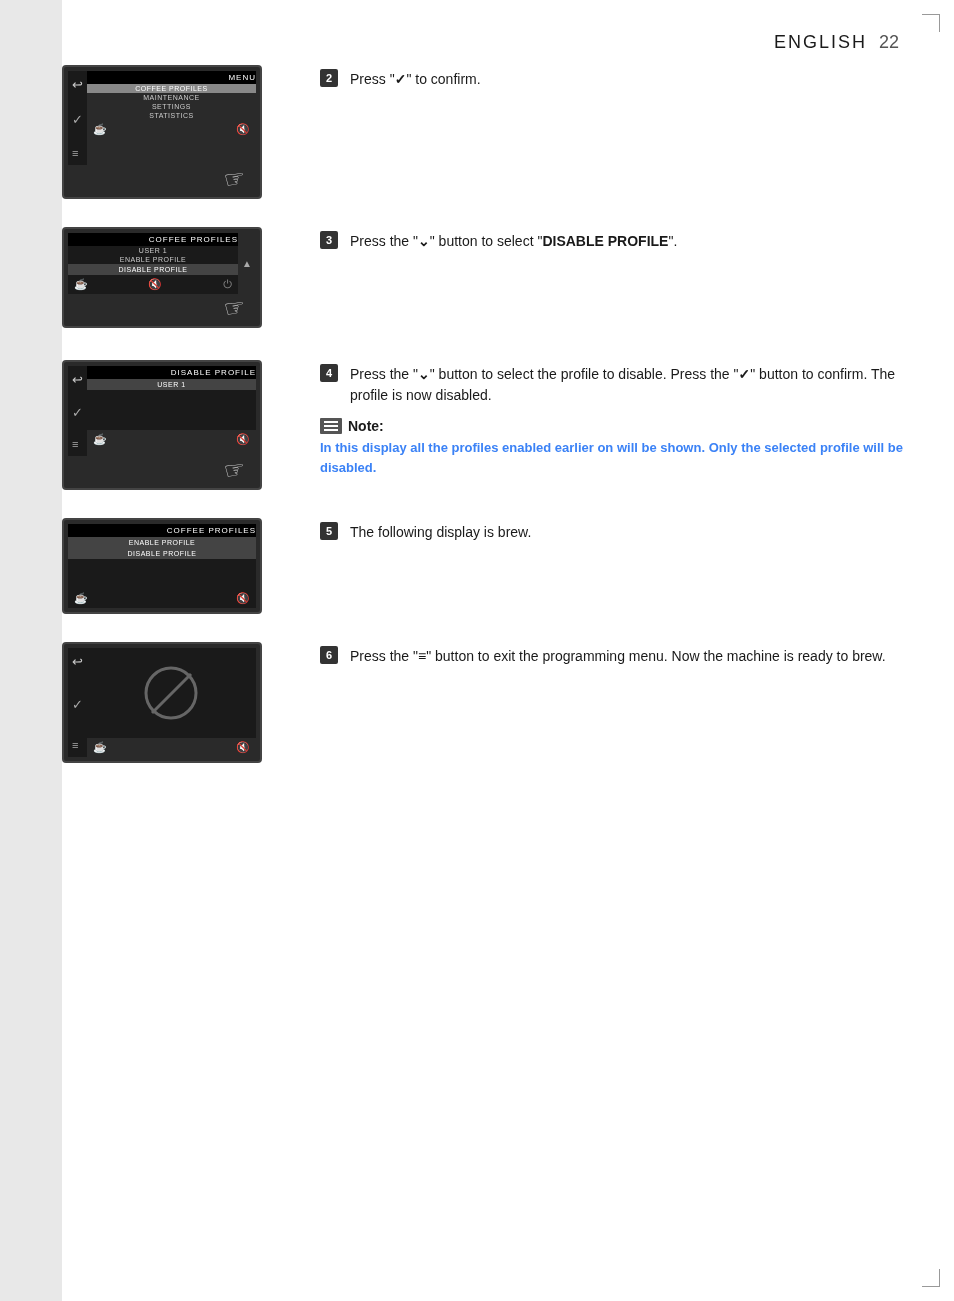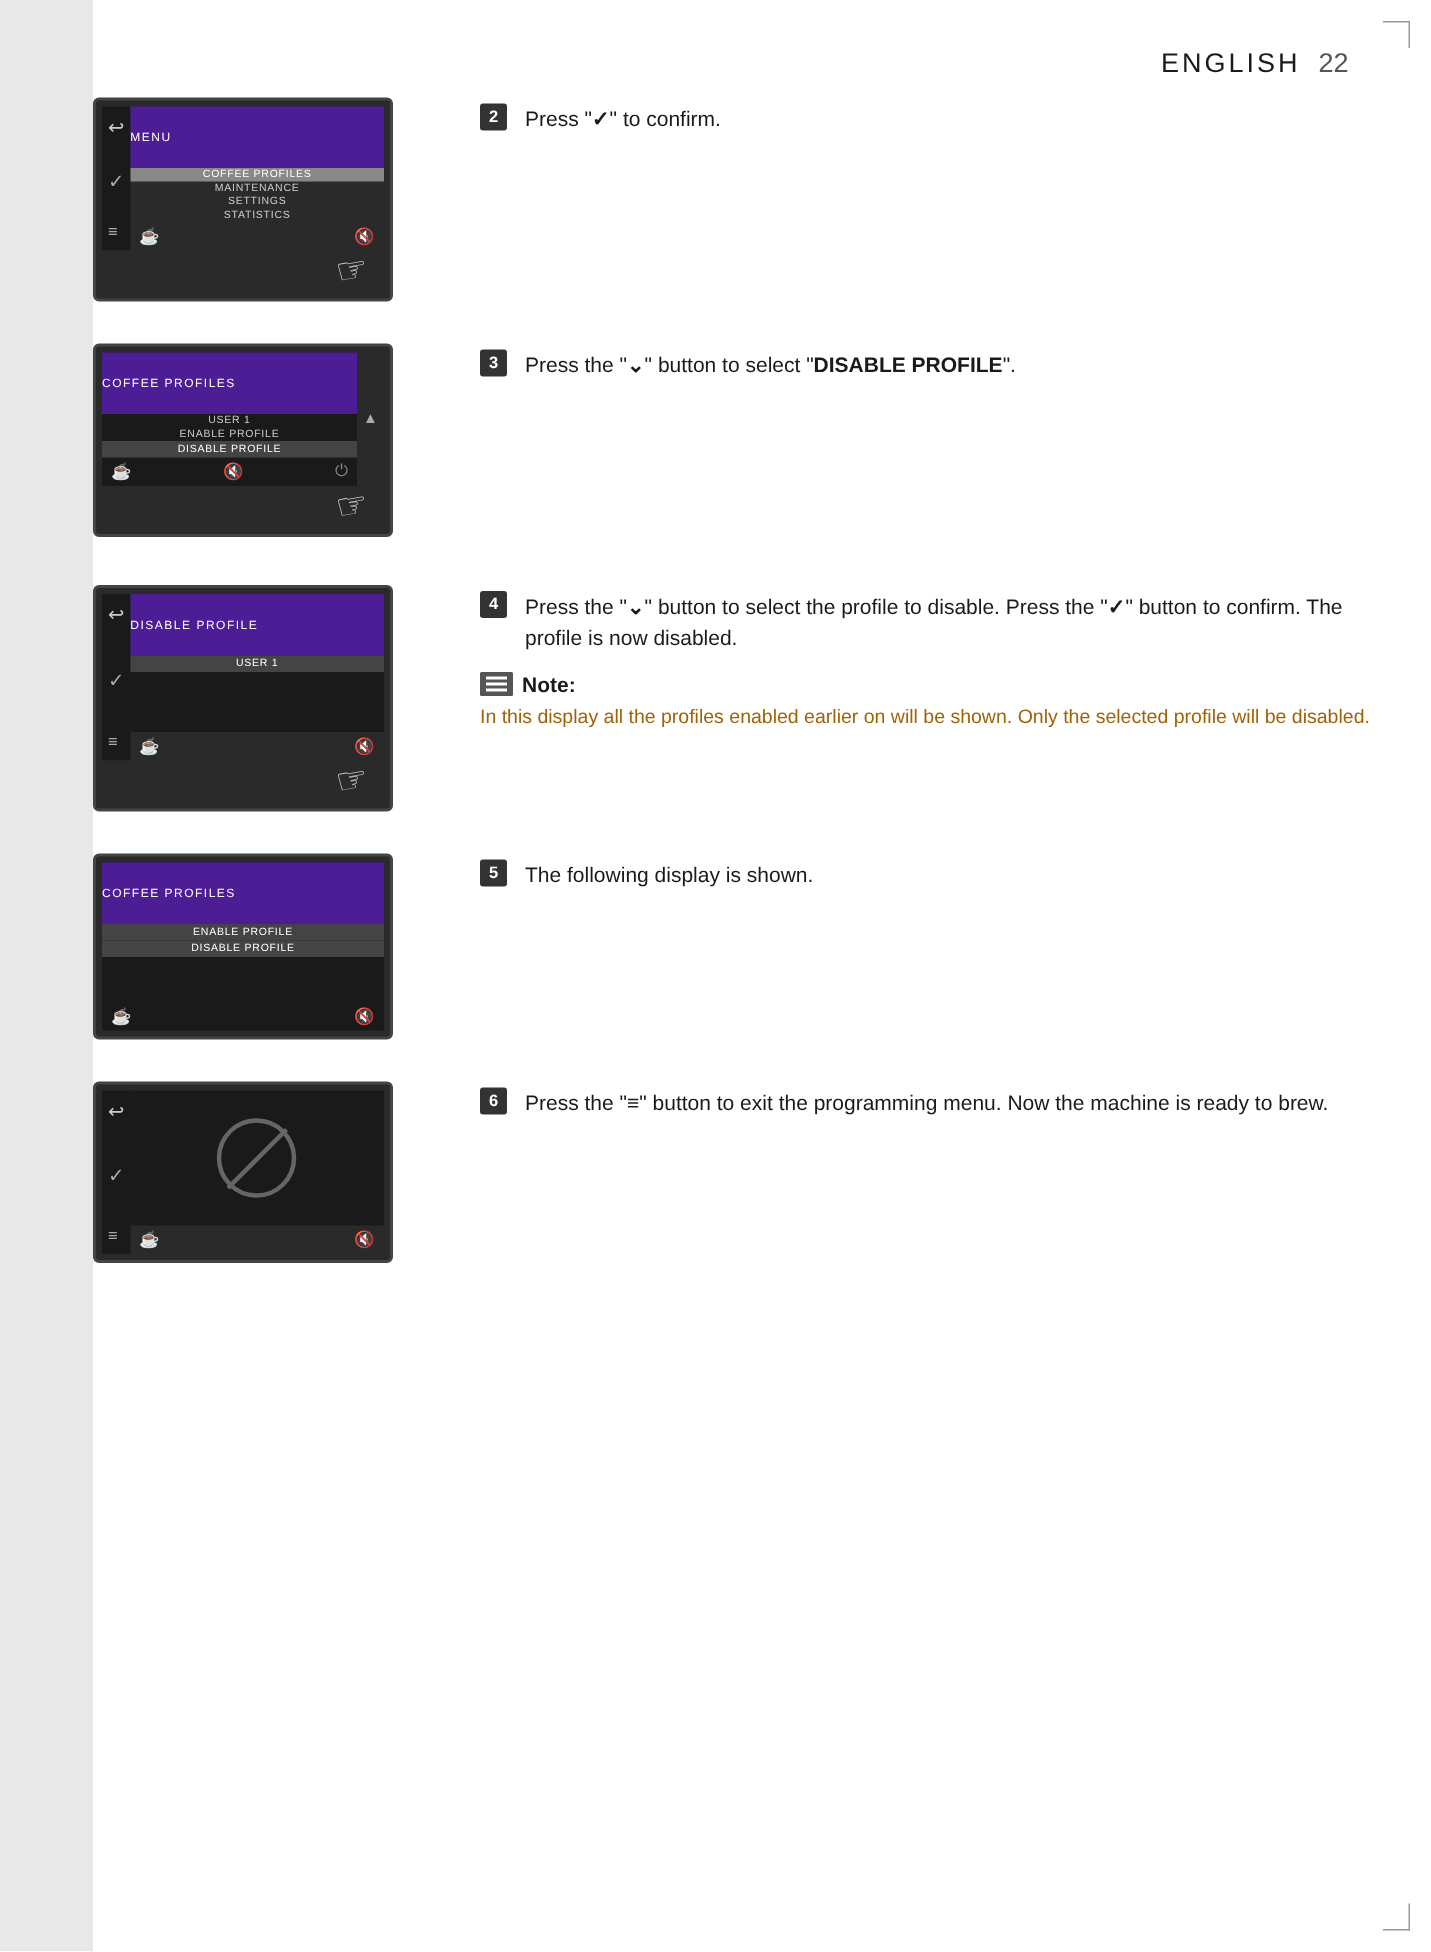--- a/index.html
+++ b/index.html
@@ -82,25 +82,25 @@
     .device-screen {
       background: #2a2a2a;
       border: 2px solid #444;
       border-radius: 4px;
       padding: 4px;
       position: relative;
     }
 
     
     .menu-bar {
-      background: #4c1d95;
+      background: #000000;
       color: #fff;
-      text-align: left;
+      text-align: right;
       font-size: 8px;
-      padding: 16px 0;
+      padding: 2px 0;
       letter-spacing: 1px;
     }
 
     .menu-item {
       color: #ccc;
       text-align: center;
       font-size: 7px;
       padding: 1px 0;
       letter-spacing: 0.5px;
     }
@@ -180,21 +180,22 @@
     }
 
     .note-title {
       font-weight: bold;
       font-size: 14px;
     }
 
     .note-body {
       font-size: 13px;
       line-height: 1.5;
-      color: #a16207;
+      color: #3b82f6;
+      font-weight: bold;
     }
 
     
     .highlighted {
       background: #444;
       color: #fff;
       text-align: center;
       font-size: 7px;
       padding: 2px 0;
     }
@@ -371,21 +372,21 @@
               <span class="bottom-icon">☕</span>
               <span class="bottom-icon">🔇</span>
             </div>
           </div>
         </div>
       </div>
     </div>
     <div class="step-content">
       <div class="step-text-inline">
         <span class="step-number">5</span>
-        <span class="step-text">The following display is shown.</span>
+        <span class="step-text">The following display is brew.</span>
       </div>
     </div>
   </div>
 
   <div class="step-row">
     <div class="device-container">
       <div class="device-wrapper">
         <div class="device-screen">
           <div style="display:flex; align-items:stretch;">
             <div style="display:flex; flex-direction:column; justify-content:space-between; padding:6px 4px; background:#1a1a1a; gap:18px;">

